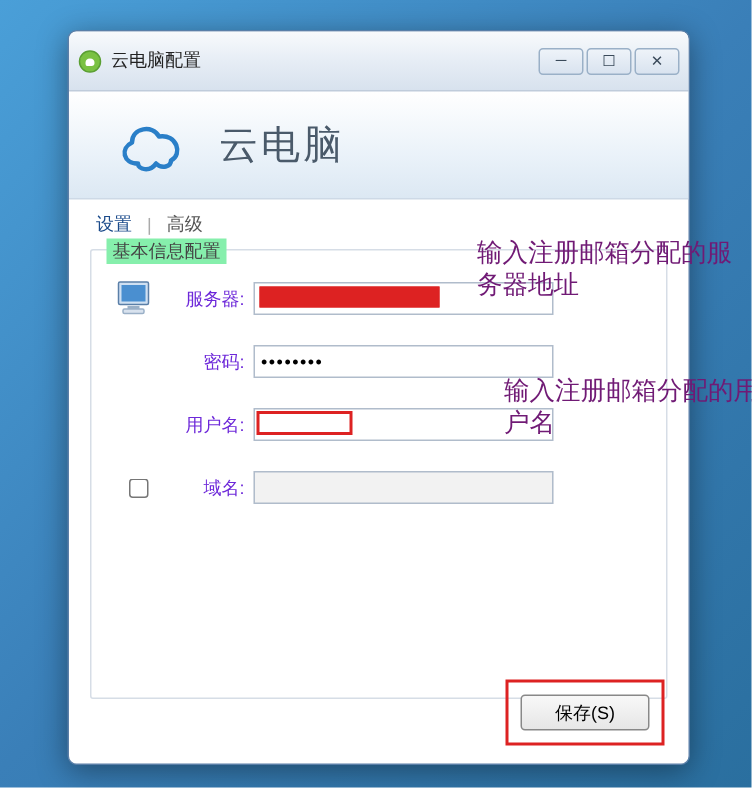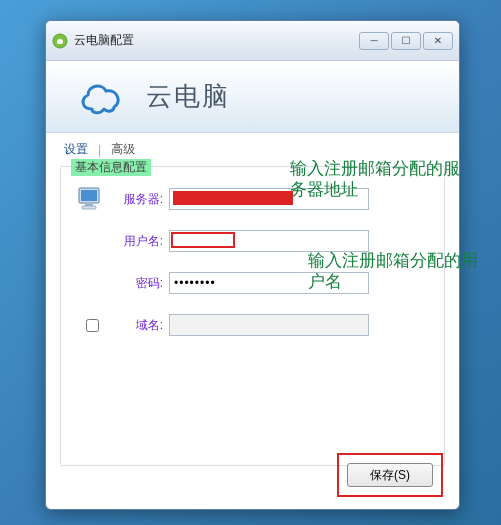--- a/index.html
+++ b/index.html
@@ -146,25 +146,26 @@
     width: 86px;
     height: 24px;
     background: linear-gradient(180deg, #f8f8f8 0%, #e6e6e6 100%);
     border: 1px solid #888;
     border-radius: 3px;
     font-size: 12px;
     cursor: pointer;
   }
   .annotation {
     position: absolute;
-    color: #15803d;
+    color: #701a75;
     font-size: 17px;
     font-family: "SimSun", serif;
     line-height: 1.25;
     pointer-events: none;
+    margin-left: 28px;
   }
   .ann1 { left: 290px; top: 158px; width: 180px; }
   .ann2 { left: 308px; top: 250px; width: 180px; }
 </style>
 </head>
 <body>
 
 <div class="window">
 
   <div class="titlebar">
@@ -211,34 +212,34 @@
       </span>
       <span class="lbl">服务器:</span>
       <span style="position:relative;">
         <input class="txt" type="text" value="" style="">
         <span class="highlight-server" style="position:absolute;left:4px;top:3px;"></span>
       </span>
     </div>
 
     <div class="form-row">
       <span class="row-icon"></span>
+      <span class="lbl">密码:</span>
+      <input class="txt" type="text" style="letter-spacing: 1px;" value="••••••••">
+    </div>
+
+    <div class="form-row">
+      <span class="row-icon"></span>
       <span class="lbl">用户名:</span>
       <span style="position:relative;">
         <input class="txt" type="text" value="" style="">
         <span class="highlight-user" style="position:absolute;left:2px;top:2px;"></span>
       </span>
     </div>
 
     <div class="form-row">
-      <span class="row-icon"></span>
-      <span class="lbl">密码:</span>
-      <input class="txt" type="text" style="letter-spacing: 1px;" value="••••••••">
-    </div>
-
-    <div class="form-row">
       <span class="row-icon">
         <input type="checkbox" class="chk" style="">
       </span>
       <span class="lbl">域名:</span>
       <input class="txt" type="text" disabled="" style="background: rgb(242, 242, 242);" value="">
     </div>
   </div>
 
   <div class="footer">
     <button class="btn">保存(S)</button>

